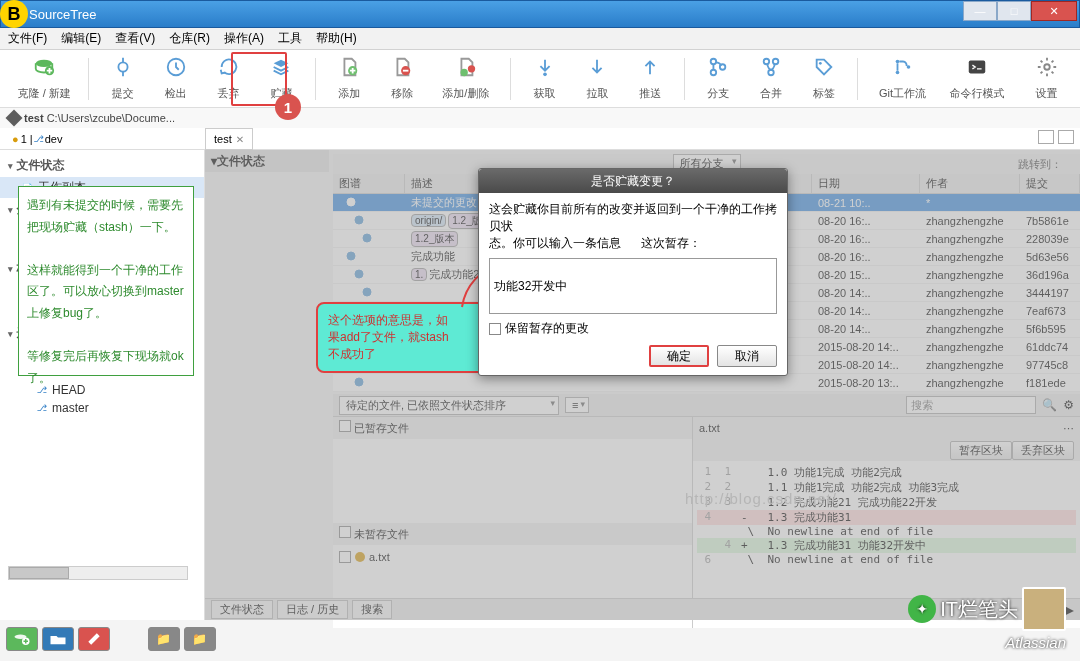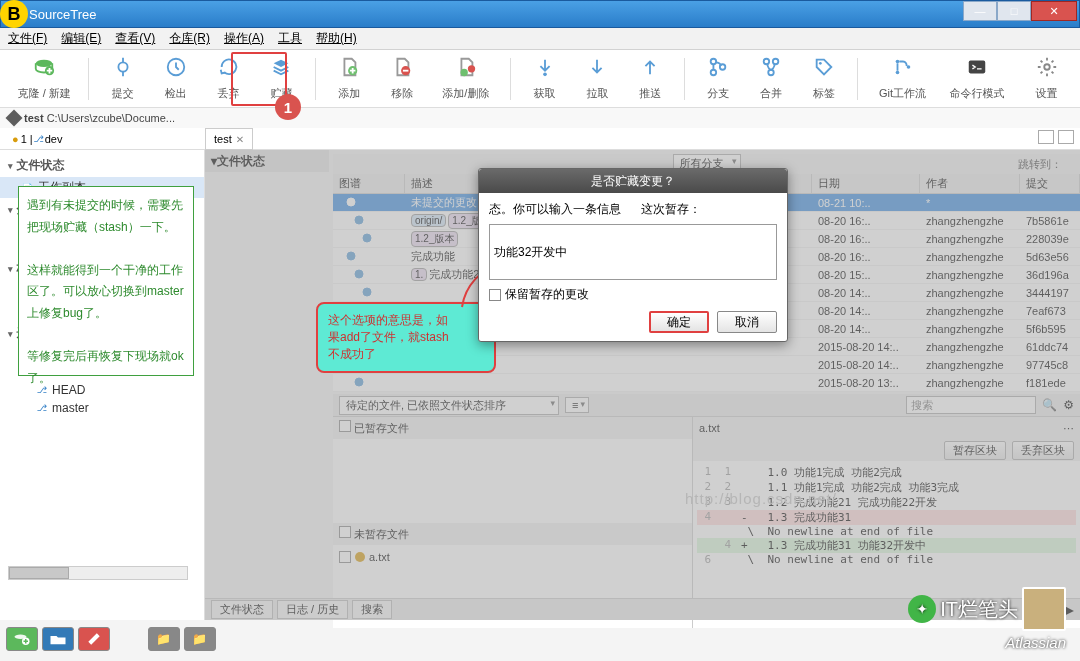--- a/index.html
+++ b/index.html
@@ -9,21 +9,21 @@
 .titlebar { height: 28px; background: linear-gradient(#4aa0e5, #2a7dc9); color: #fff; display: flex; align-items: center; padding: 0 6px; border: 1px solid #1a5a9e; position: relative; }
 .titlebar .app-icon { width: 16px; height: 16px; background: #0f5aa8; border-radius: 2px; margin-right: 6px; }
 .titlebar .title { font-size: 13px; }
 .window-btns { position: absolute; right: 2px; top: 0; display: flex; }
 .window-btn { width: 34px; height: 20px; background: #e0e6ee; border: 1px solid #8aa8c9; display: flex; align-items: center; justify-content: center; font-size: 11px; }
 .window-btn.close { background: #d9534f; color: #fff; border-color: #a02622; width: 46px; }
 .badge-b { position: absolute; left: 0; top: 0; width: 28px; height: 28px; background: #ffd400; border-radius: 50%; display: flex; align-items: center; justify-content: center; font-weight: bold; font-size: 18px; color: #000; z-index: 100; }
 
 
 .menubar { height: 22px; background: #f2f2f2; border-bottom: 1px solid #d2d2d2; display: flex; align-items: center; padding: 0 8px; gap: 14px; font-size: 12px; }
-.menubar span { cursor: default; text-decoration: underline; }
+.menubar span { cursor: default; }
 
 
 .toolbar { height: 58px; background: #fff; border-bottom: 1px solid #ddd; display: flex; align-items: center; padding: 4px 10px; gap: 6px; position: relative; }
 .tool { width: 48px; height: 50px; display: flex; flex-direction: column; align-items: center; justify-content: center; font-size: 11px; color: #555; gap: 8px; border-radius: 3px; }
 .tool.wide { width: 70px; }
 .tool-icon { width: 28px; height: 22px; display: flex; align-items: center; justify-content: center; }
 .tool svg { width: 22px; height: 22px; }
 .divider { width: 1px; height: 42px; background: #ddd; margin: 0 4px; }
 .red-circle { position: absolute; width: 26px; height: 26px; border-radius: 50%; background: #d9534f; color: #fff; display: flex; align-items: center; justify-content: center; font-size: 15px; font-weight: bold; z-index: 50; }
 .red-box { position: absolute; border: 2px solid #e04040; border-radius: 2px; z-index: 40; pointer-events: none; }
@@ -559,21 +559,21 @@
                 <span class="dotY"></span>
                 <span>a.txt</span>
               </div>
           </div>
         </div>
         <div class="lower-right">
           <div class="pane-hdr">
             <span><span class="dotY"></span> <span>a.txt</span></span>
             <span>⋯</span>
           </div>
-          <div class="pane-hdr" style="justify-content:flex-end; gap:6px;">
+          <div class="pane-hdr" style="justify-content:flex-end; ">
             <button class="btn-sm">暂存区块</button>
             <button class="btn-sm">丢弃区块</button>
           </div>
           <div class="pane-body" id="diff-body">
               <div class="diff-line ">
                 <div class="ln">1</div>
                 <div class="ln">1</div>
                 <div class="txt">    1.0 功能1完成 功能2完成</div>
               </div>
               <div class="diff-line ">
@@ -627,20 +627,21 @@
 
 <div class="note-box">
   <p>遇到有未提交的时候，需要先把现场贮藏（stash）一下。</p><br>
   <p>这样就能得到一个干净的工作区了。可以放心切换到master上修复bug了。</p><br>
   <p>等修复完后再恢复下现场就ok了。</p>
 </div>
 
 <div class="dialog">
   <div class="dlg-title">是否贮藏变更？</div>
   <div class="dlg-body">
+    <div>这会贮藏你目前所有的改变并返回到一个干净的工作拷贝状</div>
     <div><span>态。你可以输入一条信息</span>&nbsp;&nbsp;&nbsp;&nbsp;&nbsp;&nbsp;<span>这次暂存：</span></div>
     <input class="dlg-input" value="功能32开发中" style="">
     <div class="dlg-chk">
         <span class="chk"></span>
         <span>保留暂存的更改</span>
       </div>
     <div class="dlg-btns">
       <button class="dlg-btn" style="border:2px solid #e04040">确定</button>
       <button class="dlg-btn">取消</button>
     </div>

